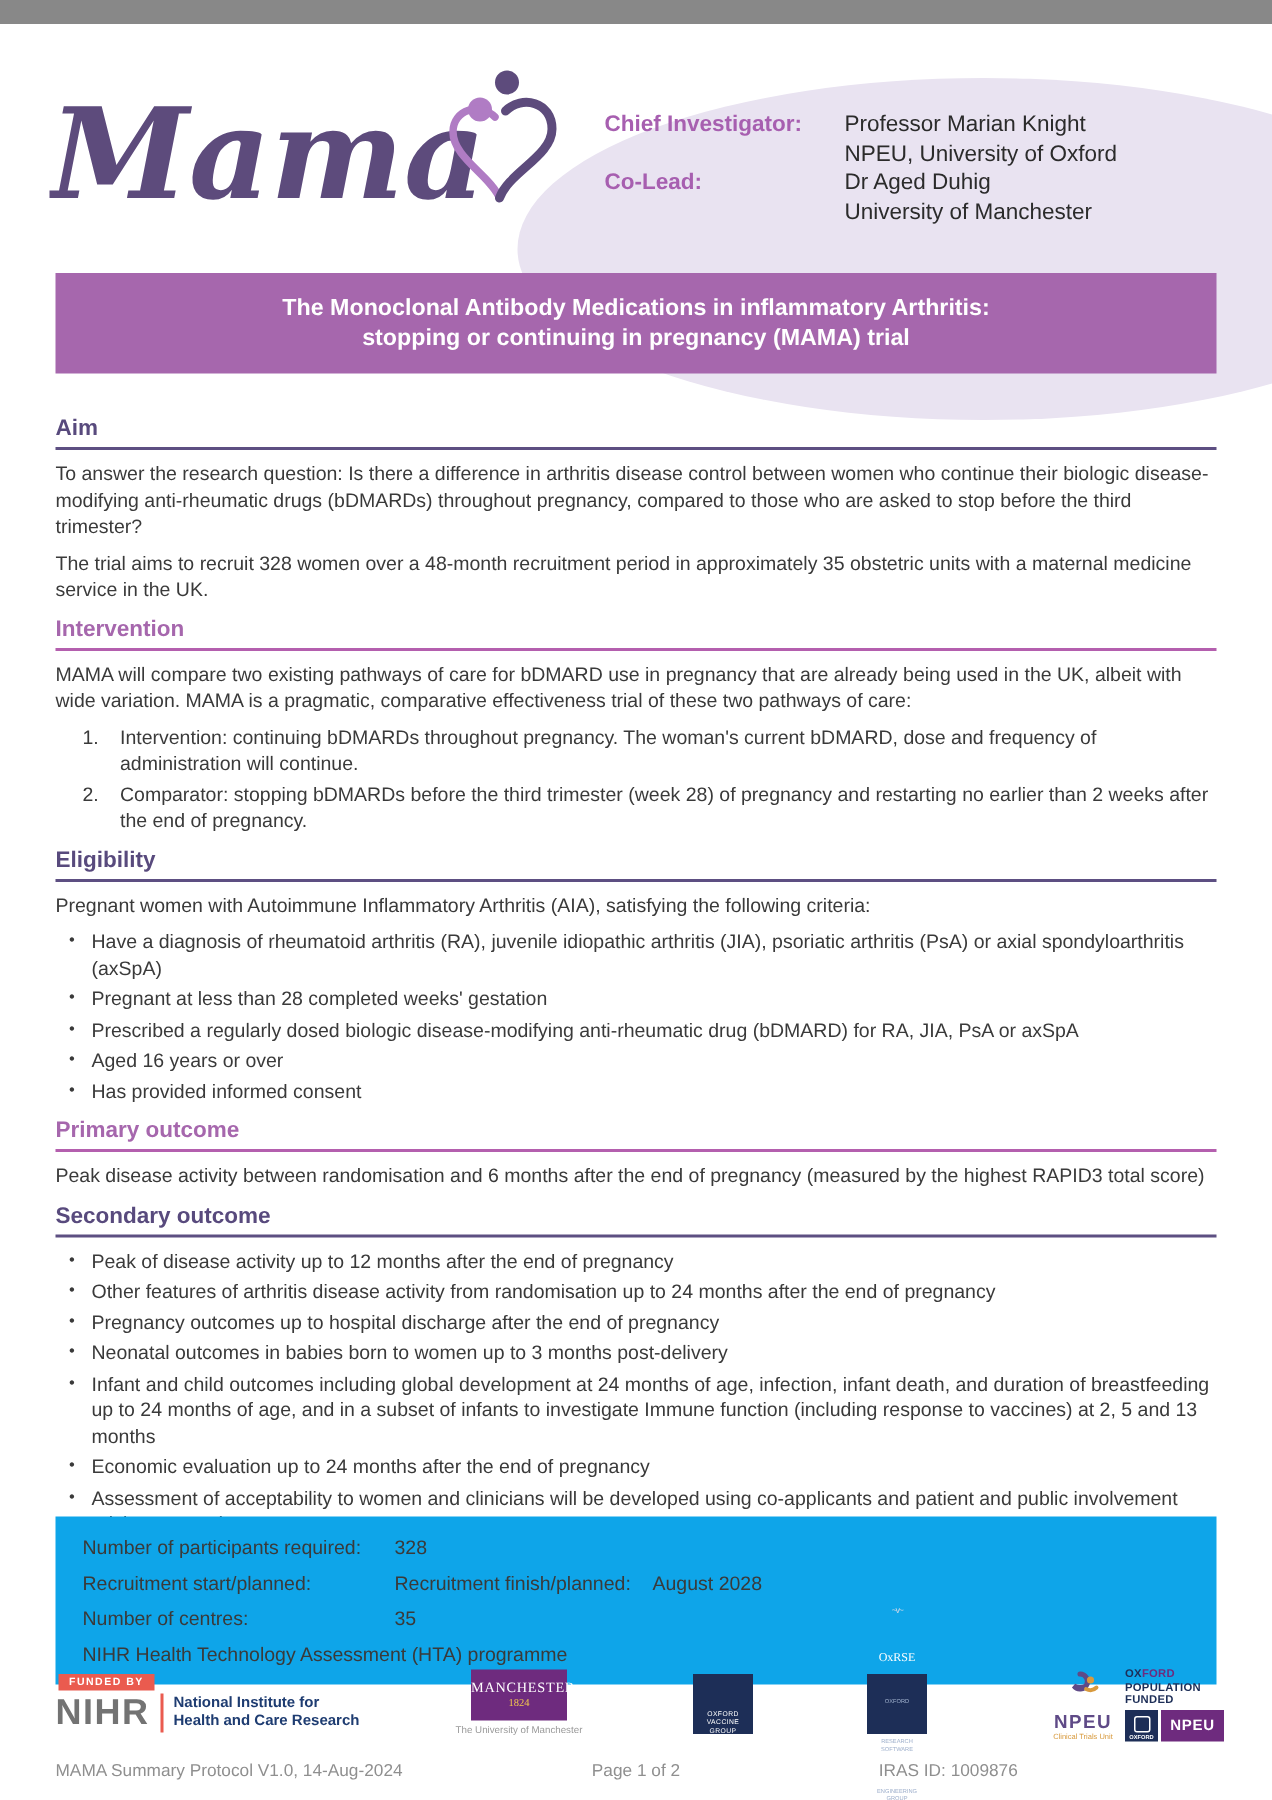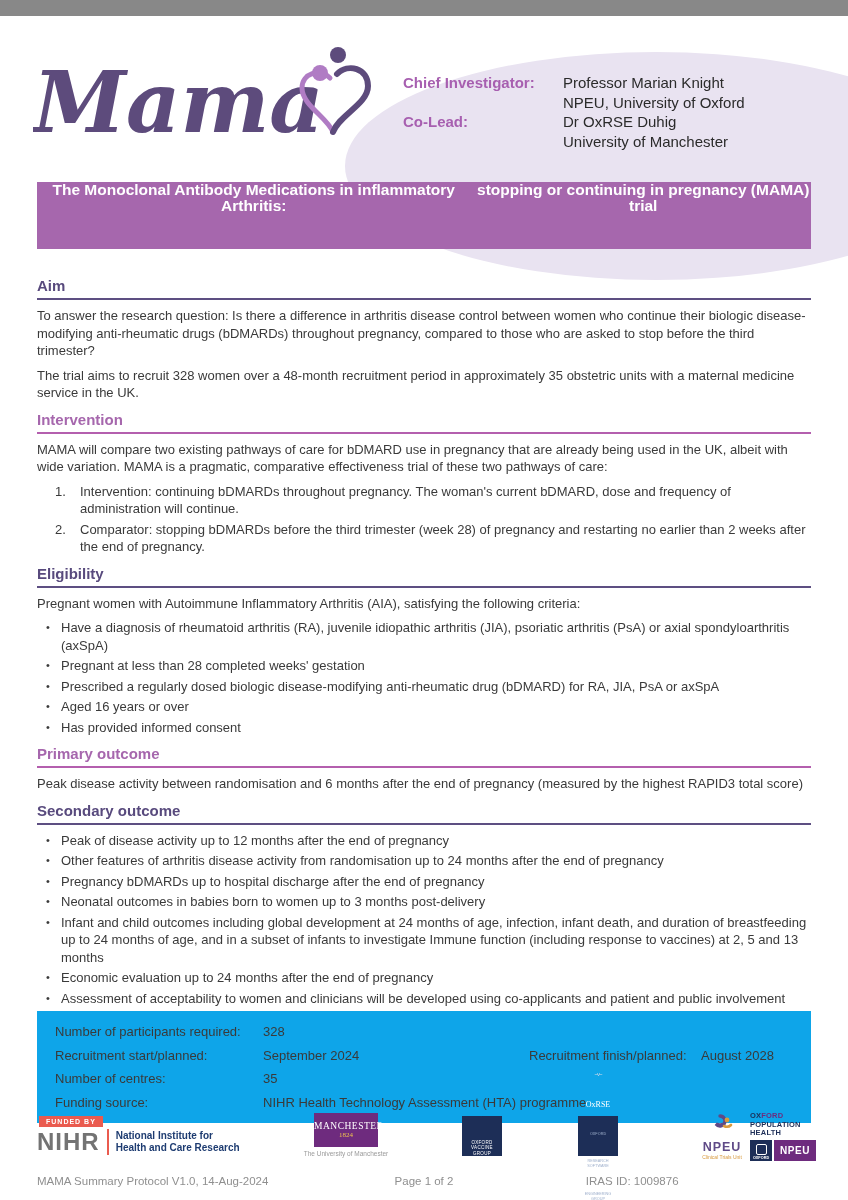--- a/index.html
+++ b/index.html
@@ -7,21 +7,21 @@
         font-family:"Liberation Sans",sans-serif;color:#3a3a3a;margin:16px auto;}
   
   .blob{position:absolute;left:345px;top:36px;width:622px;height:228px;background:#e9e3f1;border-radius:50%;z-index:0;}
   .logo-wrap{position:absolute;left:33px;top:26px;z-index:1;}
   .ci-grid{position:absolute;left:403px;top:57px;z-index:1;display:grid;grid-template-columns:160px auto;
            font-size:15px;line-height:19.5px;}
   .ci-label{font-weight:bold;color:#a75fb0;}
   .ci-val{color:#2b2b2b;}
   
   .banner{position:absolute;left:37px;top:166px;width:774px;height:67px;background:#a667ad;z-index:1;
-          display:flex;justify-content:center;gap:5px;text-align:center;
+          display:flex;flex-direction:column;justify-content:center;gap:5px;text-align:center;
           color:#ffffff;font-weight:bold;font-size:15.5px;line-height:1;}
   
   main{position:absolute;left:37px;top:252px;width:774px;z-index:1;font-size:13px;line-height:17.5px;}
   h2{font-size:15px;line-height:18px;margin:9px 0 3px;font-weight:bold;}
   h2.dark{color:#584a7d;} h2.orchid{color:#a667ad;}
   .rule{height:2px;margin:0 0 7px;}
   .rule.dark{background:#5d4f82;} .rule.orchid{background:#b45fae;}
   main p{margin:0 0 7px;}
   ol.numbered{list-style:none;counter-reset:n;margin:0 0 6px;padding:0;}
   ol.numbered li{counter-increment:n;position:relative;padding-left:43px;margin:0 0 3px;}
@@ -94,21 +94,21 @@
       </g>
     </svg>
   </div>
 
   <div class="ci-grid">
     <div class="ci-label">Chief Investigator:</div>
     <div class="ci-val">Professor Marian Knight</div>
     <div></div>
     <div class="ci-val">NPEU, University of Oxford</div>
     <div class="ci-label">Co-Lead:</div>
-    <div class="ci-val">Dr OxRSE Duhig</div>
+    <div class="ci-val">Dr Aged Duhig</div>
     <div></div>
     <div class="ci-val">University of Manchester</div>
   </div>
 
   <div class="banner">
     <div>The Monoclonal Antibody Medications in inflammatory Arthritis:</div>
     <div>stopping or continuing in pregnancy (MAMA) trial</div>
   </div>
 
   <main>
@@ -139,46 +139,44 @@
 
     <h2 class="orchid">Primary outcome</h2>
     <div class="rule orchid"></div>
     <p>Peak disease activity between randomisation and 6 months after the end of pregnancy (measured by the highest RAPID3 total score)</p>
 
     <h2 class="dark">Secondary outcome</h2>
     <div class="rule dark"></div>
     <ul class="bullets">
       <li>Peak of disease activity up to 12 months after the end of pregnancy</li>
       <li>Other features of arthritis disease activity from randomisation up to 24 months after the end of pregnancy</li>
-      <li>Pregnancy bDMARDs up to hospital discharge after the end of pregnancy</li>
+      <li>Pregnancy outcomes up to hospital discharge after the end of pregnancy</li>
       <li>Neonatal outcomes in babies born to women up to 3 months post-delivery</li>
       <li>Infant and child outcomes including global development at 24 months of age, infection, infant death, and duration of breastfeeding up to 24 months of age, and in a subset of infants to investigate Immune function (including response to vaccines) at 2, 5 and 13 months</li>
       <li>Economic evaluation up to 24 months after the end of pregnancy</li>
       <li>Assessment of acceptability to women and clinicians will be developed using co-applicants and patient and public involvement advisory group)</li>
     </ul>
 
   </main>
 
   <div class="details">
     <div class="drow">
       <span class="dlabel">Number of participants required:</span>
       <span class="dvalue">328</span>
     </div>
     <div class="drow">
       <span class="dlabel">Recruitment start/planned:</span>
-      <span class="dvalue">September 2024</span>
       <span class="dlabel2">Recruitment finish/planned:</span>
       <span>August 2028</span>
     </div>
     <div class="drow">
       <span class="dlabel">Number of centres:</span>
       <span class="dvalue">35</span>
     </div>
     <div class="drow">
-      <span class="dlabel">Funding source:</span>
       <span>NIHR Health Technology Assessment (HTA) programme</span>
     </div>
   </div>
 
   <div class="logos">
 
     <div class="lg-nihr">
       <div class="funded">FUNDED BY</div>
       <div class="nihr-row">
         <span class="nihr-acronym">NIHR</span>
@@ -230,21 +228,21 @@
         <circle cx="17" cy="8" r="2.4" fill="#d89a3e"></circle>
         <path d="M 14 14 q 4 2 7 -1" stroke="#d89a3e" stroke-width="2.6" fill="none" stroke-linecap="round"></path>
       </svg>
       <div class="npeu-acronym">NPEU</div>
       <div class="npeu-cap">Clinical Trials Unit</div>
     </div>
 
     <div class="lg-oph">
       <div class="oph-l"><span class="c-navy">OX</span><span class="c-purple">FORD</span></div>
       <div class="oph-l c-navy">POPULATION</div>
-      <div class="oph-l c-navy">HEALTH</div>
+      <div class="oph-l c-navy">FUNDED</div>
       <div class="oph-bottom">
         <div class="oph-ox">
           <div class="oph-crest"></div>
           <div>OXFORD</div>
         </div>
         <div class="oph-npeu">NPEU</div>
       </div>
     </div>
 
   </div>

